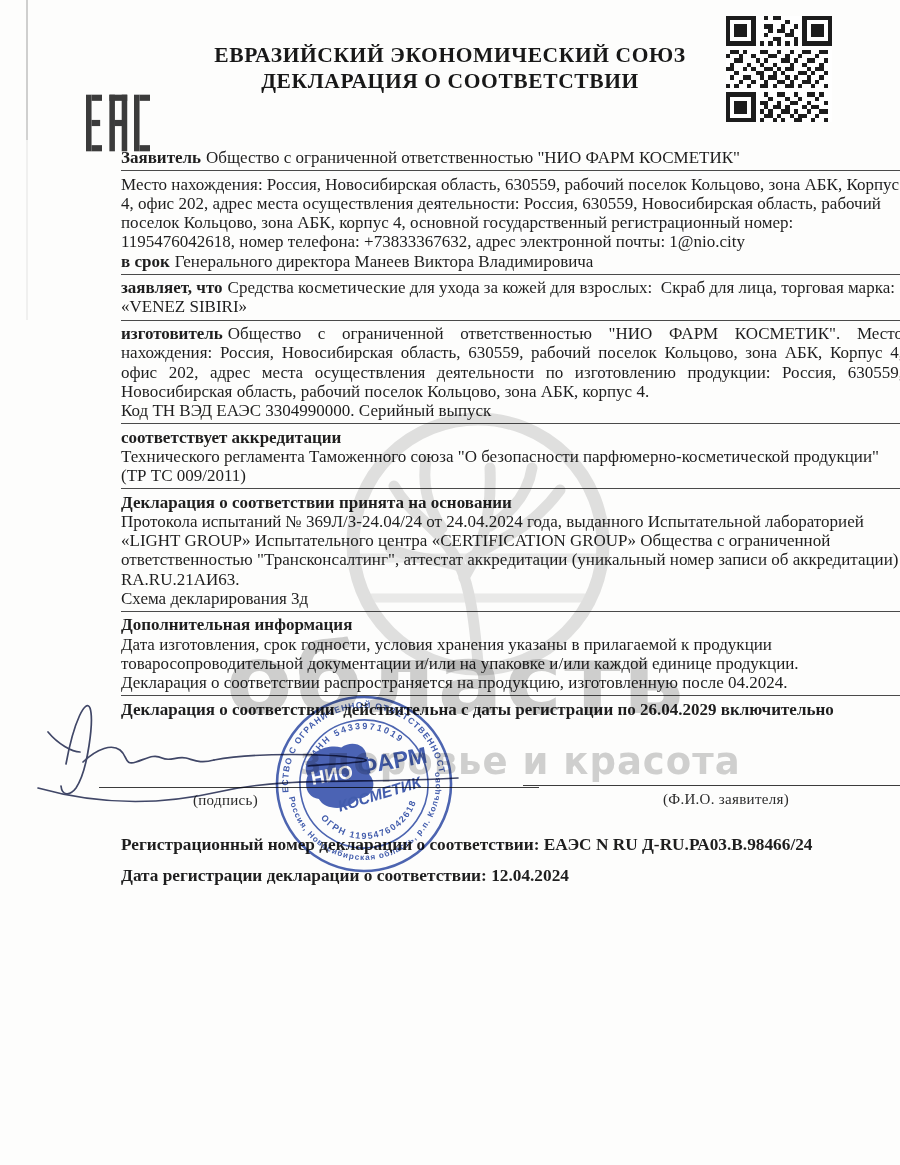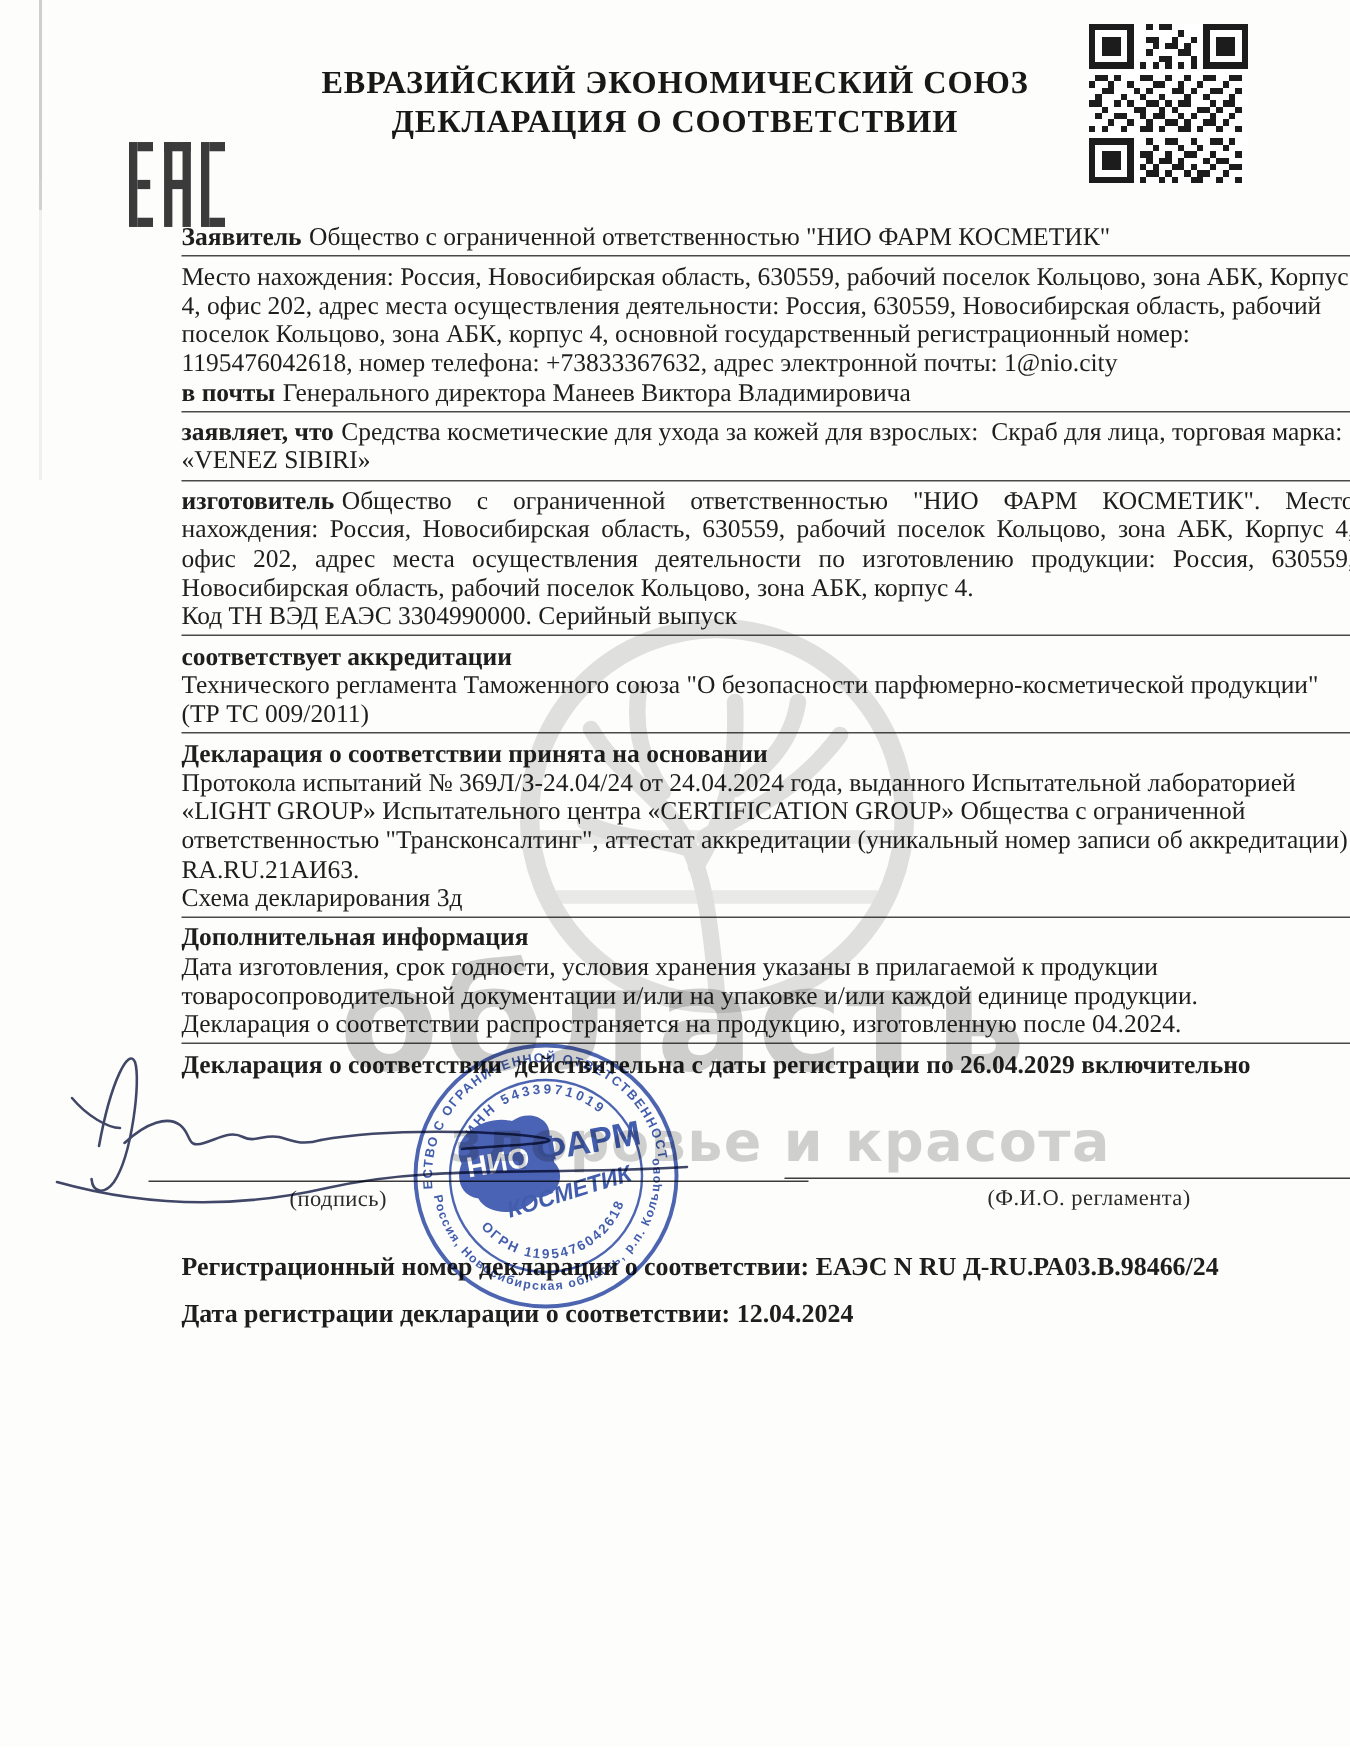--- a/index.html
+++ b/index.html
@@ -113,21 +113,21 @@
 
   <div class="content">
 
     <div class="para">
       <span class="lbl">Заявитель</span><span>Общество с ограниченной ответственностью "НИО ФАРМ КОСМЕТИК"</span>
     </div>
     <hr class="rule">
 
     <div class="para">Место нахождения: Россия, Новосибирская область, 630559, рабочий поселок Кольцово, зона АБК, Корпус 4, офис 202, адрес места осуществления деятельности: Россия, 630559, Новосибирская область, рабочий поселок Кольцово, зона АБК, корпус 4, основной государственный регистрационный номер: 1195476042618, номер телефона: +73833367632, адрес электронной почты: 1@nio.city</div>
     <div class="para">
-      <span class="lbl">в почты</span><span>Генерального директора Манеев Виктора Владимировича</span>
+      <span class="lbl">в срок</span><span>Генерального директора Манеев Виктора Владимировича</span>
     </div>
     <hr class="rule">
 
     <div class="para">
       <span class="lbl">заявляет, что</span><span>Средства косметические для ухода за кожей для взрослых: &nbsp;Скраб для лица, торговая марка: «VENEZ SIBIRI»</span>
     </div>
     <hr class="rule">
 
     <div class="para just">
       <span class="lbl">изготовитель</span><span>Общество с ограниченной ответственностью "НИО ФАРМ КОСМЕТИК". Место нахождения: Россия, Новосибирская область, 630559, рабочий поселок Кольцово, зона АБК, Корпус 4, офис 202, адрес места осуществления деятельности по изготовлению продукции: Россия, 630559, Новосибирская область, рабочий поселок Кольцово, зона АБК, корпус 4.</span>
@@ -148,21 +148,21 @@
     <div class="para">Дата изготовления, срок годности, условия хранения указаны в прилагаемой к продукции товаросопроводительной документации и/или на упаковке и/или каждой единице продукции.</div>
     <div class="para">Декларация о соответствии распространяется на продукцию, изготовленную после 04.2024.</div>
     <hr class="rule">
 
     <div class="heading">Декларация о соответствии &nbsp;действительна с даты регистрации по 26.04.2029 включительно</div>
 
     <div class="sig-area">
       <div class="sig-line sig-line-left"></div>
       <div class="sig-line sig-line-right"></div>
       <div class="sig-caption cap-podpis">(подпись)</div>
-      <div class="sig-caption cap-fio">(Ф.И.О. регламента)</div>
+      <div class="sig-caption cap-fio">(Ф.И.О. заявителя)</div>
     </div>
 
     <div class="reg-lines">
       <div class="rl">Регистрационный номер декларации о соответствии: ЕАЭС N RU Д-RU.РА03.В.98466/24</div>
       <div class="rl">Дата регистрации декларации о соответствии: 12.04.2024</div>
     </div>
   </div>
 
   <svg class="overlay signature-svg" width="450" height="125" viewBox="0 0 450 125">
     <g fill="none" stroke="#2c3358" stroke-width="1.7" stroke-linecap="round" opacity=".9">

